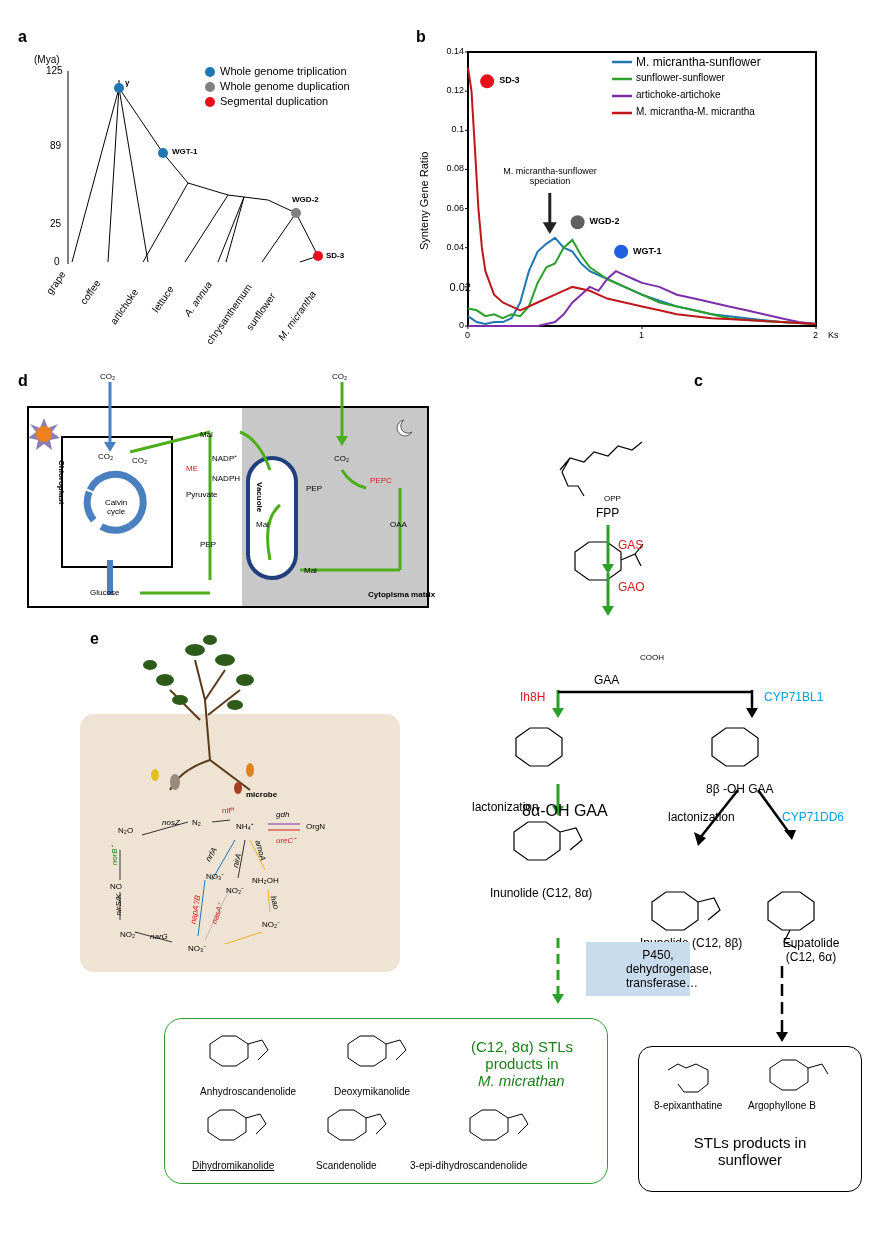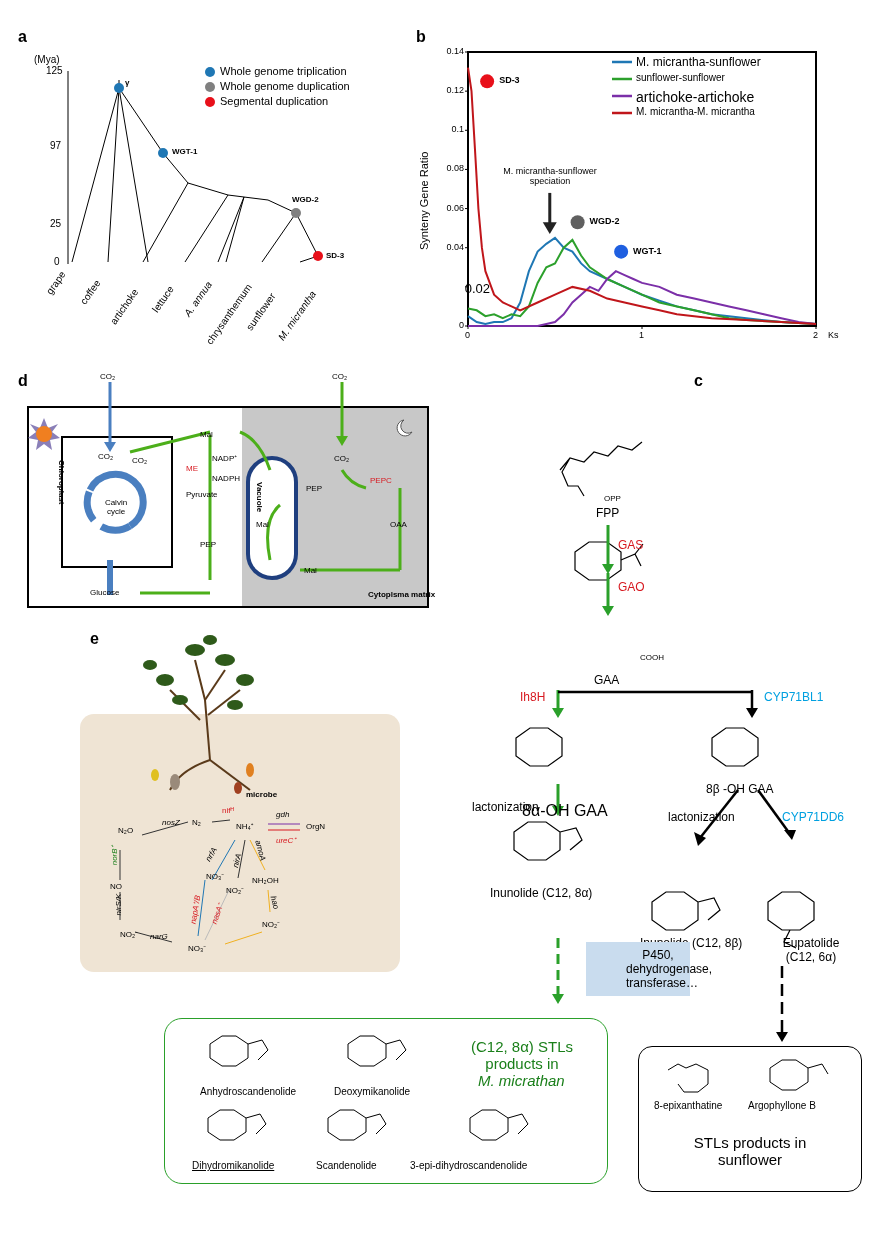--- a/index.html
+++ b/index.html
@@ -16,21 +16,21 @@
   .green { color:#1a7f1a; }
   .box-c { position:absolute; border:1.5px solid #000; border-radius:14px; }
   .box-green { position:absolute; border:1.5px solid #2aa02a; border-radius:18px; }
 </style>
 </head>
 <body>
 
 <div class="panel-label" style="left:18px;top:28px;">a</div>
 <div class="t sm" style="left:34px;top:54px;">(Mya)</div>
 <div class="t sm" style="left:46px;top:65px;">125</div>
-<div class="t sm" style="left:50px;top:140px;">97</div>
+<div class="t sm" style="left:50px;top:140px;">89</div>
 <div class="t sm" style="left:50px;top:218px;">25</div>
 <div class="t sm" style="left:54px;top:256px;">0</div>
 
 <svg width="872" height="1233">
   <line x1="68" y1="71" x2="68" y2="264" stroke="#000" stroke-width="1"></line>
 
   <g stroke="#000" stroke-width="1" fill="none">
     <line x1="119" y1="88" x2="72" y2="262"></line>
     <line x1="119" y1="88" x2="108" y2="262"></line>
     <line x1="119" y1="88" x2="148" y2="262"></line>
@@ -97,35 +97,35 @@
     <polyline points="468.0,67.7 471.5,91.1 475.0,149.9 478.4,208.6 481.9,247.7 485.4,271.2 494.1,294.7 502.8,302.5 511.5,306.4 520.2,310.3 537.6,302.5 555.0,294.7 572.4,286.9 589.8,290.8 607.2,298.6 624.6,302.5 642.0,306.4 659.4,310.3 676.8,314.3 711.6,318.2 746.4,320.1 781.2,322.1 816.0,324.0" fill="none" stroke="#c0161b" stroke-width="2"></polyline>
     <line x1="612" y1="113" x2="632" y2="113" stroke="#c0161b" stroke-width="2.5"></line>
     <circle cx="487.14" cy="81.35714285714286" r="7" fill="#e8101a"></circle>
     <circle cx="577.62" cy="222.2714285714286" r="7" fill="#606060"></circle>
     <circle cx="621.12" cy="251.62857142857143" r="7" fill="#1f5fe0"></circle>
     <line x1="549.78" y1="192.9142857142857" x2="549.78" y2="224.22857142857146" stroke="#222" stroke-width="3"></line>
     <polygon points="542.78,222.2714285714286 556.78,222.2714285714286 549.78,234.01428571428573" fill="#222"></polygon>
   </svg>
 <div id="chart-b-text">
     <div class="t" style="left: 438px; top: 320px; font-size: 9px; width: 26px; text-align: right;">0</div>
-    <div class="t" style="left: 464px; top: 280.857px; font-size: 13px; width: 26px; text-align: right;">0.02</div>
+    <div class="t" style="left: 445px; top: 280.857px; font-size: 11px; width: 26px; text-align: right;">0.02</div>
     <div class="t" style="left: 438px; top: 241.714px; font-size: 9px; width: 26px; text-align: right;">0.04</div>
     <div class="t" style="left: 438px; top: 202.571px; font-size: 9px; width: 26px; text-align: right;">0.06</div>
     <div class="t" style="left: 438px; top: 163.429px; font-size: 9px; width: 26px; text-align: right;">0.08</div>
     <div class="t" style="left: 438px; top: 124.286px; font-size: 9px; width: 26px; text-align: right;">0.1</div>
     <div class="t" style="left: 438px; top: 85.1429px; font-size: 9px; width: 26px; text-align: right;">0.12</div>
     <div class="t" style="left: 438px; top: 46px; font-size: 9px; width: 26px; text-align: right;">0.14</div>
     <div class="t" style="left: 465px; top: 330px; font-size: 9px;">0</div>
     <div class="t" style="left: 639px; top: 330px; font-size: 9px;">1</div>
     <div class="t" style="left: 813px; top: 330px; font-size: 9px;">2</div>
     <div class="t" style="left: 828px; top: 330px; font-size: 9px; ">Ks</div>
     <div class="t" style="left: 418px; top: 250px; font-size: 11px; transform: rotate(-90deg); transform-origin: left top;">Synteny Gene Ratio</div>
     <div class="t" style="left: 636px; top: 55px; font-size: 12px;">M. micrantha-sunflower</div>
     <div class="t" style="left: 636px; top: 72px; font-size: 10px;">sunflower-sunflower</div>
-    <div class="t" style="left: 636px; top: 89px; font-size: 14px;">artichoke-artichoke</div>
+    <div class="t" style="left: 636px; top: 89px; font-size: 10px;">artichoke-artichoke</div>
     <div class="t" style="left: 636px; top: 106px; font-size: 10px;">M. micrantha-M. micrantha</div>
     <div class="t" style="left: 499.14px; top: 75.3571px; font-size: 9px; font-weight: bold;">SD-3</div>
     <div class="t" style="left: 589.62px; top: 216.271px; font-size: 9px; font-weight: bold;">WGD-2</div>
     <div class="t" style="left: 633.12px; top: 245.629px; font-size: 9px; font-weight: bold;">WGT-1</div>
     <div class="t" style="left: 500px; top: 166px; font-size: 9px; width: 100px; white-space: normal; text-align: center;">M. micrantha-sunflower speciation</div>
   </div>
 
 <div class="panel-label" style="left:18px;top:372px;">d</div>
 <svg width="872" height="1233">
   <rect x="242" y="407" width="186" height="200" fill="#c8c8c8"></rect>

